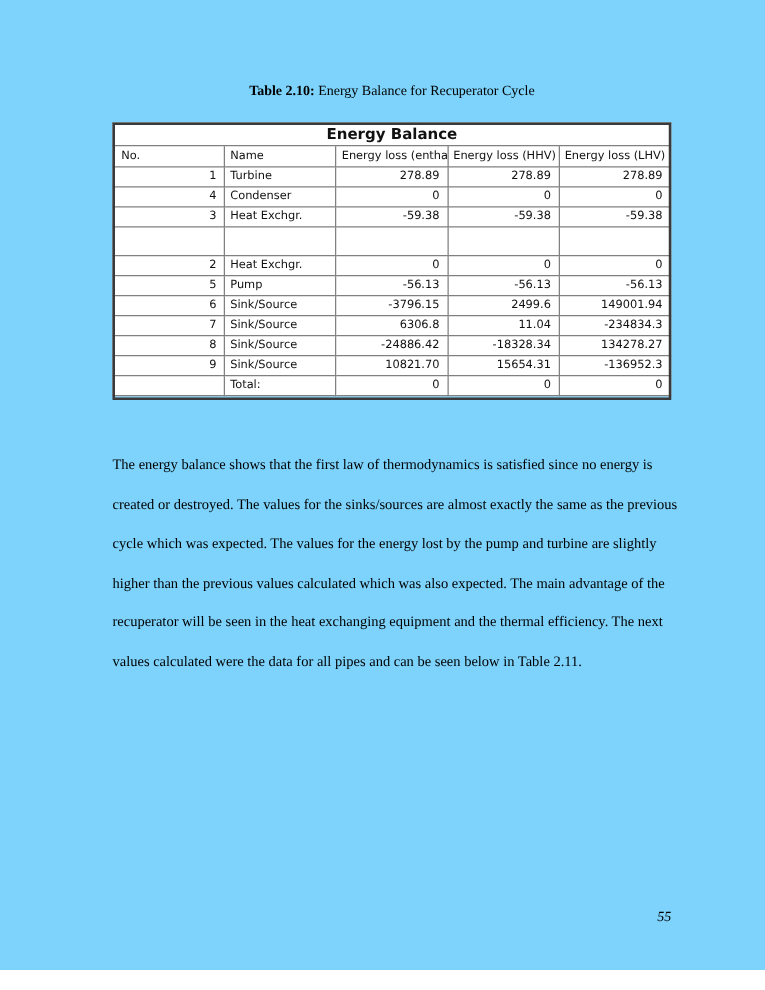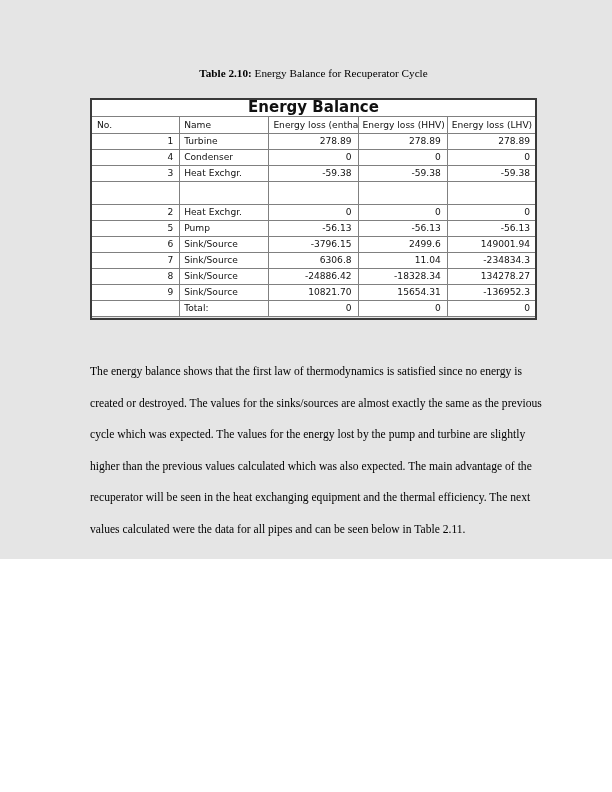--- a/index.html
+++ b/index.html
@@ -4,23 +4,23 @@
 <title>Energy Balance for Recuperator Cycle</title>
 <style>
   html, body {
     margin: 0;
     padding: 0;
     background: #ffffff;
   }
   .page {
     position: relative;
     width: 612px;
-    height: 559px;
+    height: 776px;
     margin: 0 auto;
-    background: #e5e5e5;
+    background: #7dd3fc;
     overflow: hidden;
     font-family: "Liberation Serif", "DejaVu Serif", serif;
     color: #000000;
   }
 
   
   .caption {
     position: absolute;
     left: 90px;
     top: 66px;
@@ -78,21 +78,21 @@
 
   .c-no    { width: 38px;  text-align: right; }
   .c-name  { width: 77px;  text-align: left;  }
   .c-enth  { width: 125px; text-align: right; }
   .c-hhv   { width: 107px; text-align: right; }
   .c-lhv   { width: 100px; text-align: right; }
 
   tr.title-row td {
     text-align: center;
     font-weight: bold;
-    font-size: 15px;
+    font-size: 12px;
     height: 17px;
     line-height: 17px;
   }
   tr.head-row td {
     text-align: left;
     height: 16px;
     line-height: 16px;
   }
   tr.units-row td {
     text-align: left;

